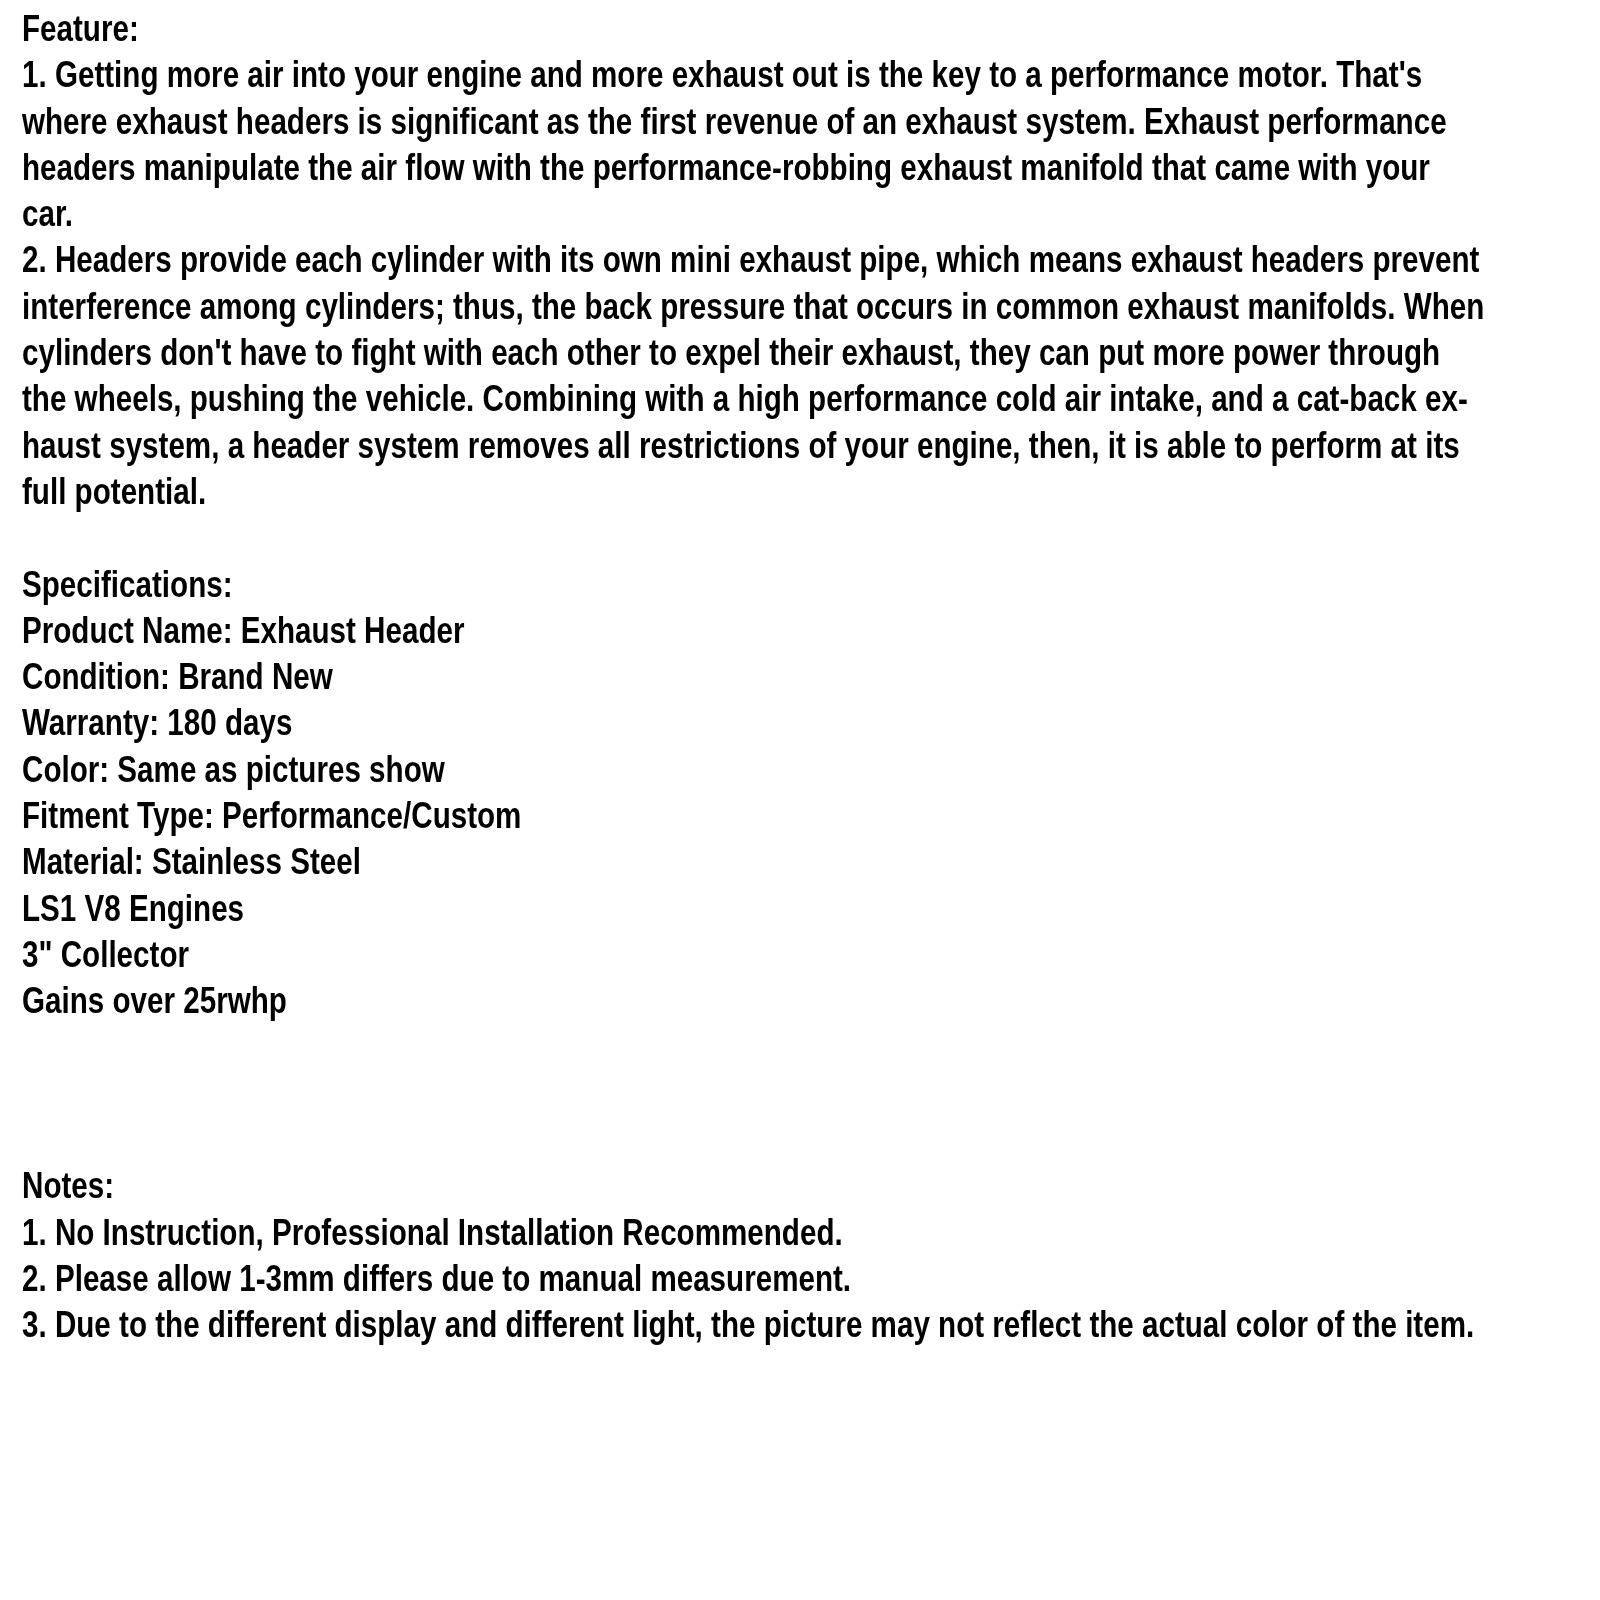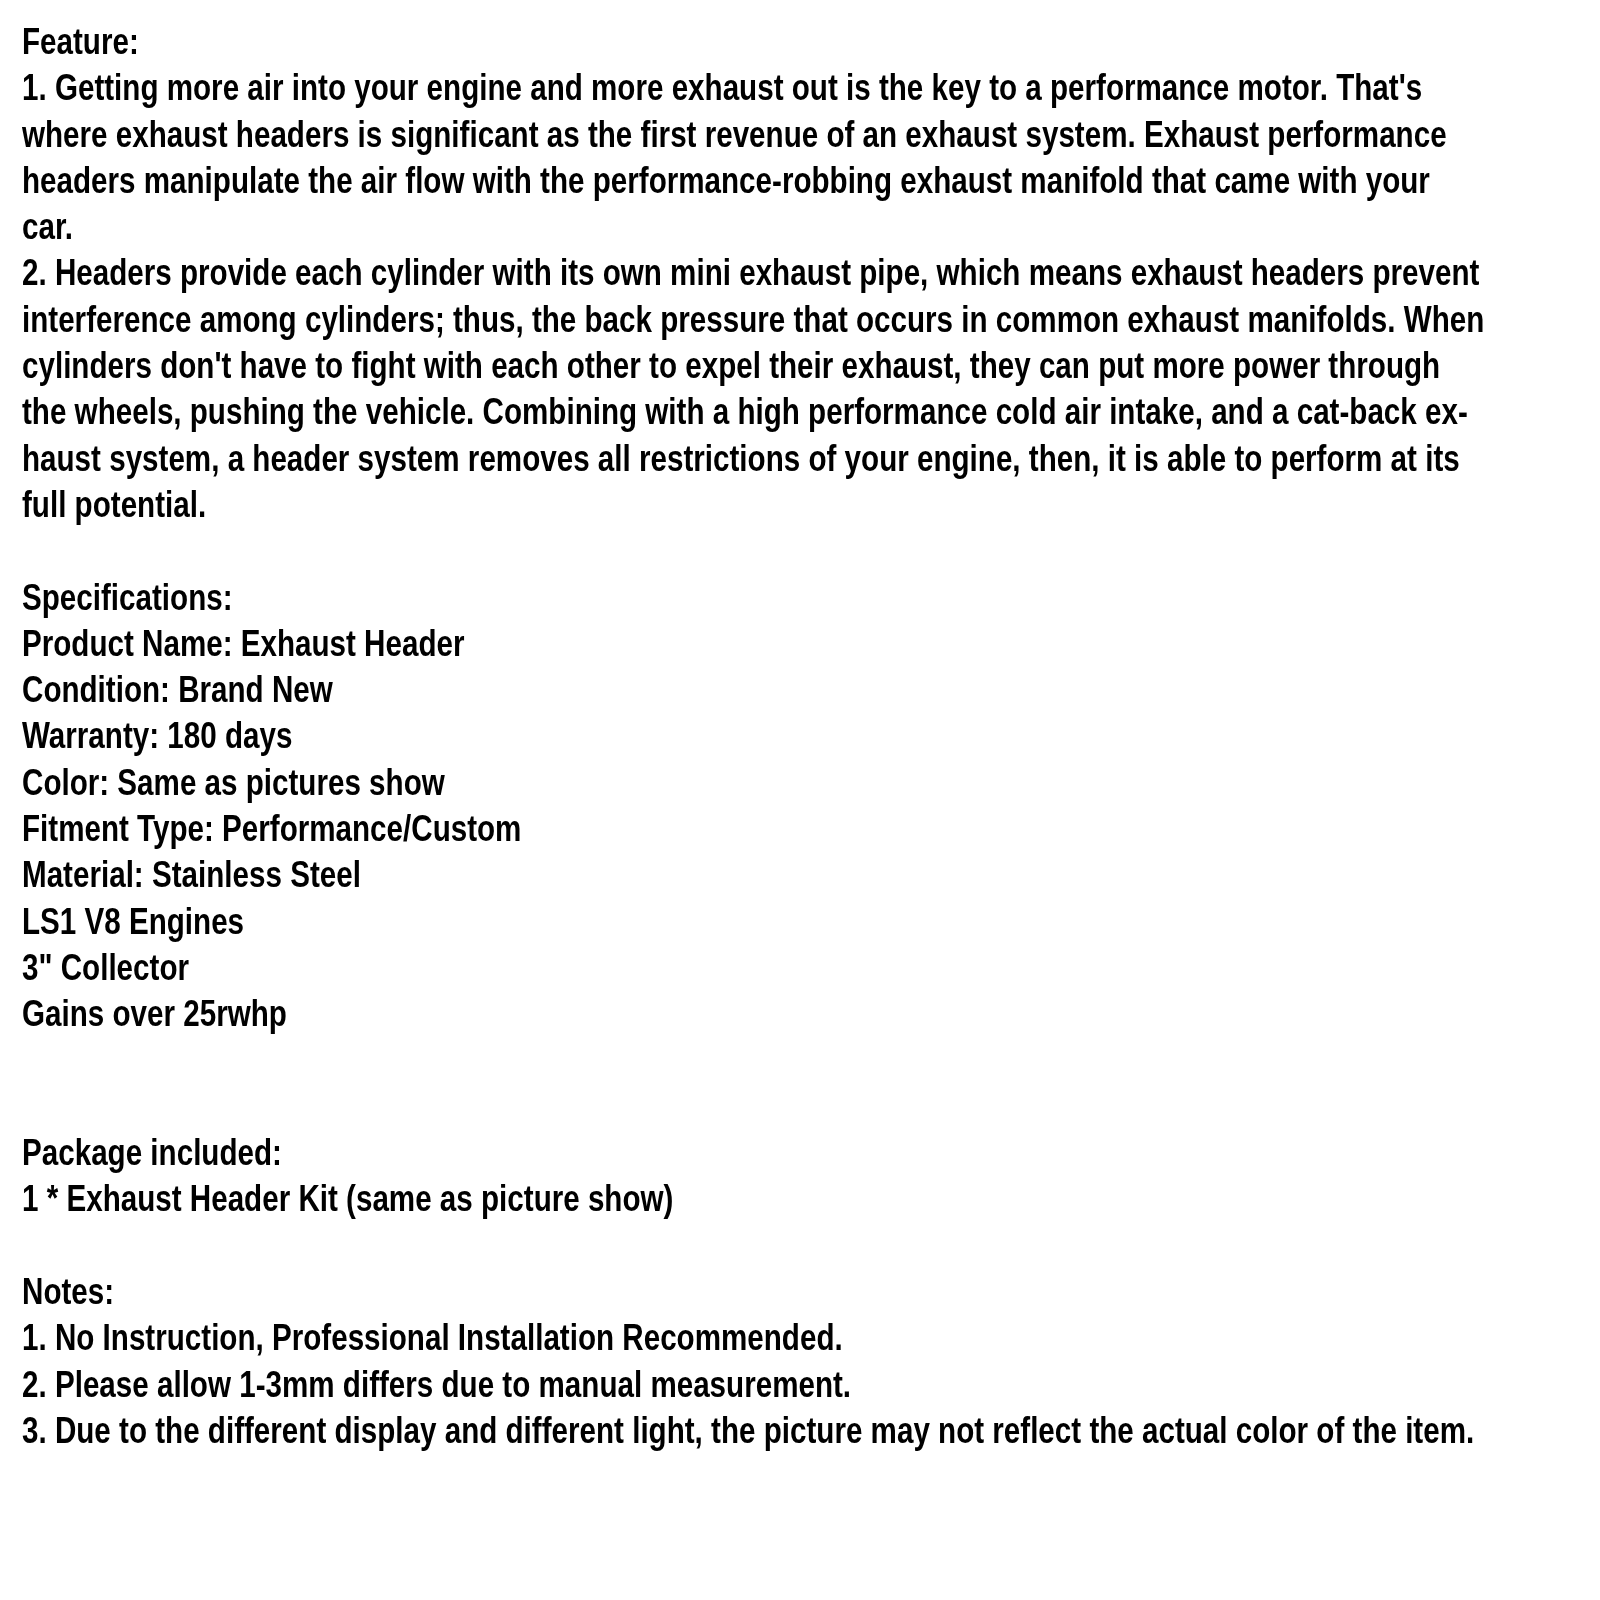--- a/index.html
+++ b/index.html
@@ -9,21 +9,21 @@
   }
   body {
     width: 1600px;
     height: 1600px;
     overflow: hidden;
   }
   .doc {
     box-sizing: border-box;
     width: 1600px;
     height: 1600px;
-    padding: 19px 0 0 22px;
+    padding: 6px 0 0 22px;
     font-family: "Liberation Sans", "DejaVu Sans", sans-serif;
     font-weight: 700;
     font-size: 37px;
     color: #000000;
     background: #ffffff;
   }
   .line, .heading-line {
     height: 46.3px;
     line-height: 46.3px;
     white-space: pre;
@@ -68,24 +68,20 @@
     <div class="line">LS1 V8 Engines</div>
     <div class="line">3" Collector</div>
     <div class="line">Gains over 25rwhp</div>
   </div>
 
   <div class="blank-line"></div>
 
 
   <div class="blank-line"></div>
 
-  <div>
-    <div class="heading-line">Package included:</div>
-    <div class="line">1 * Exhaust Header Kit (same as picture show)</div>
-  </div>
 
   <div class="blank-line"></div>
 
   <div>
     <div class="heading-line">Notes:</div>
     <div class="line">1. No Instruction, Professional Installation Recommended.</div>
     <div class="line">2. Please allow 1-3mm differs due to manual measurement.</div>
     <div class="line">3. Due to the different display and different light, the picture may not reflect the actual color of the item.</div>
   </div>
 

